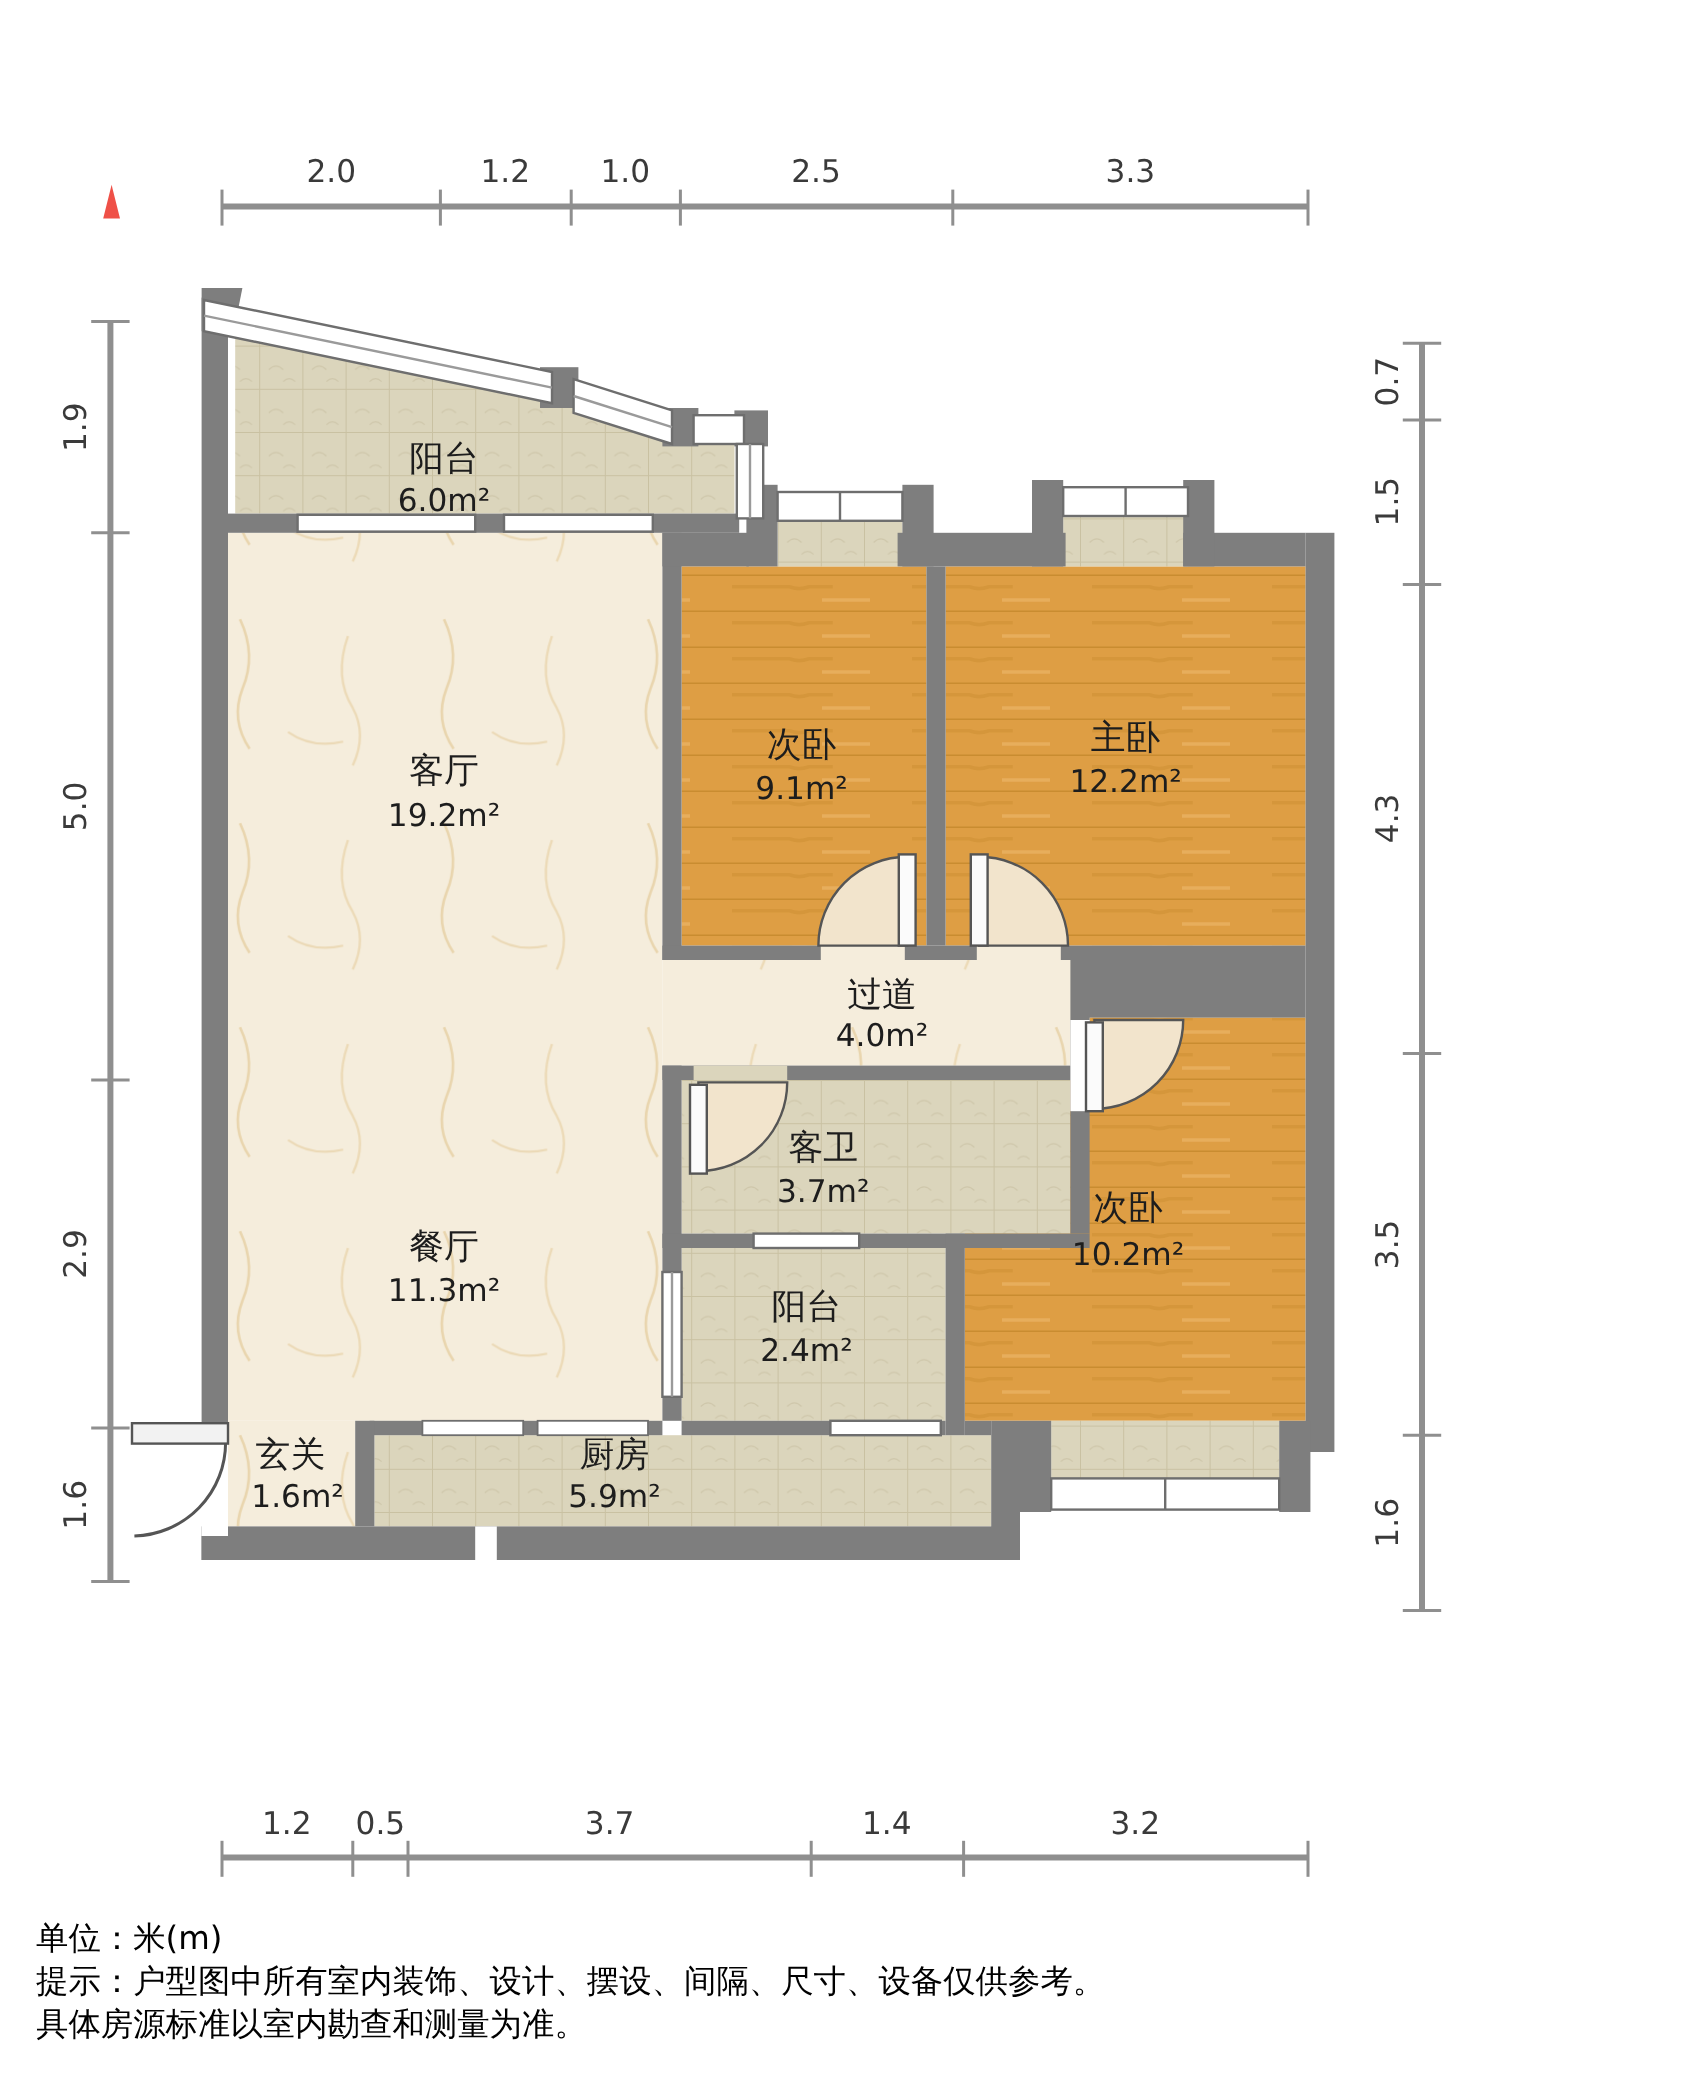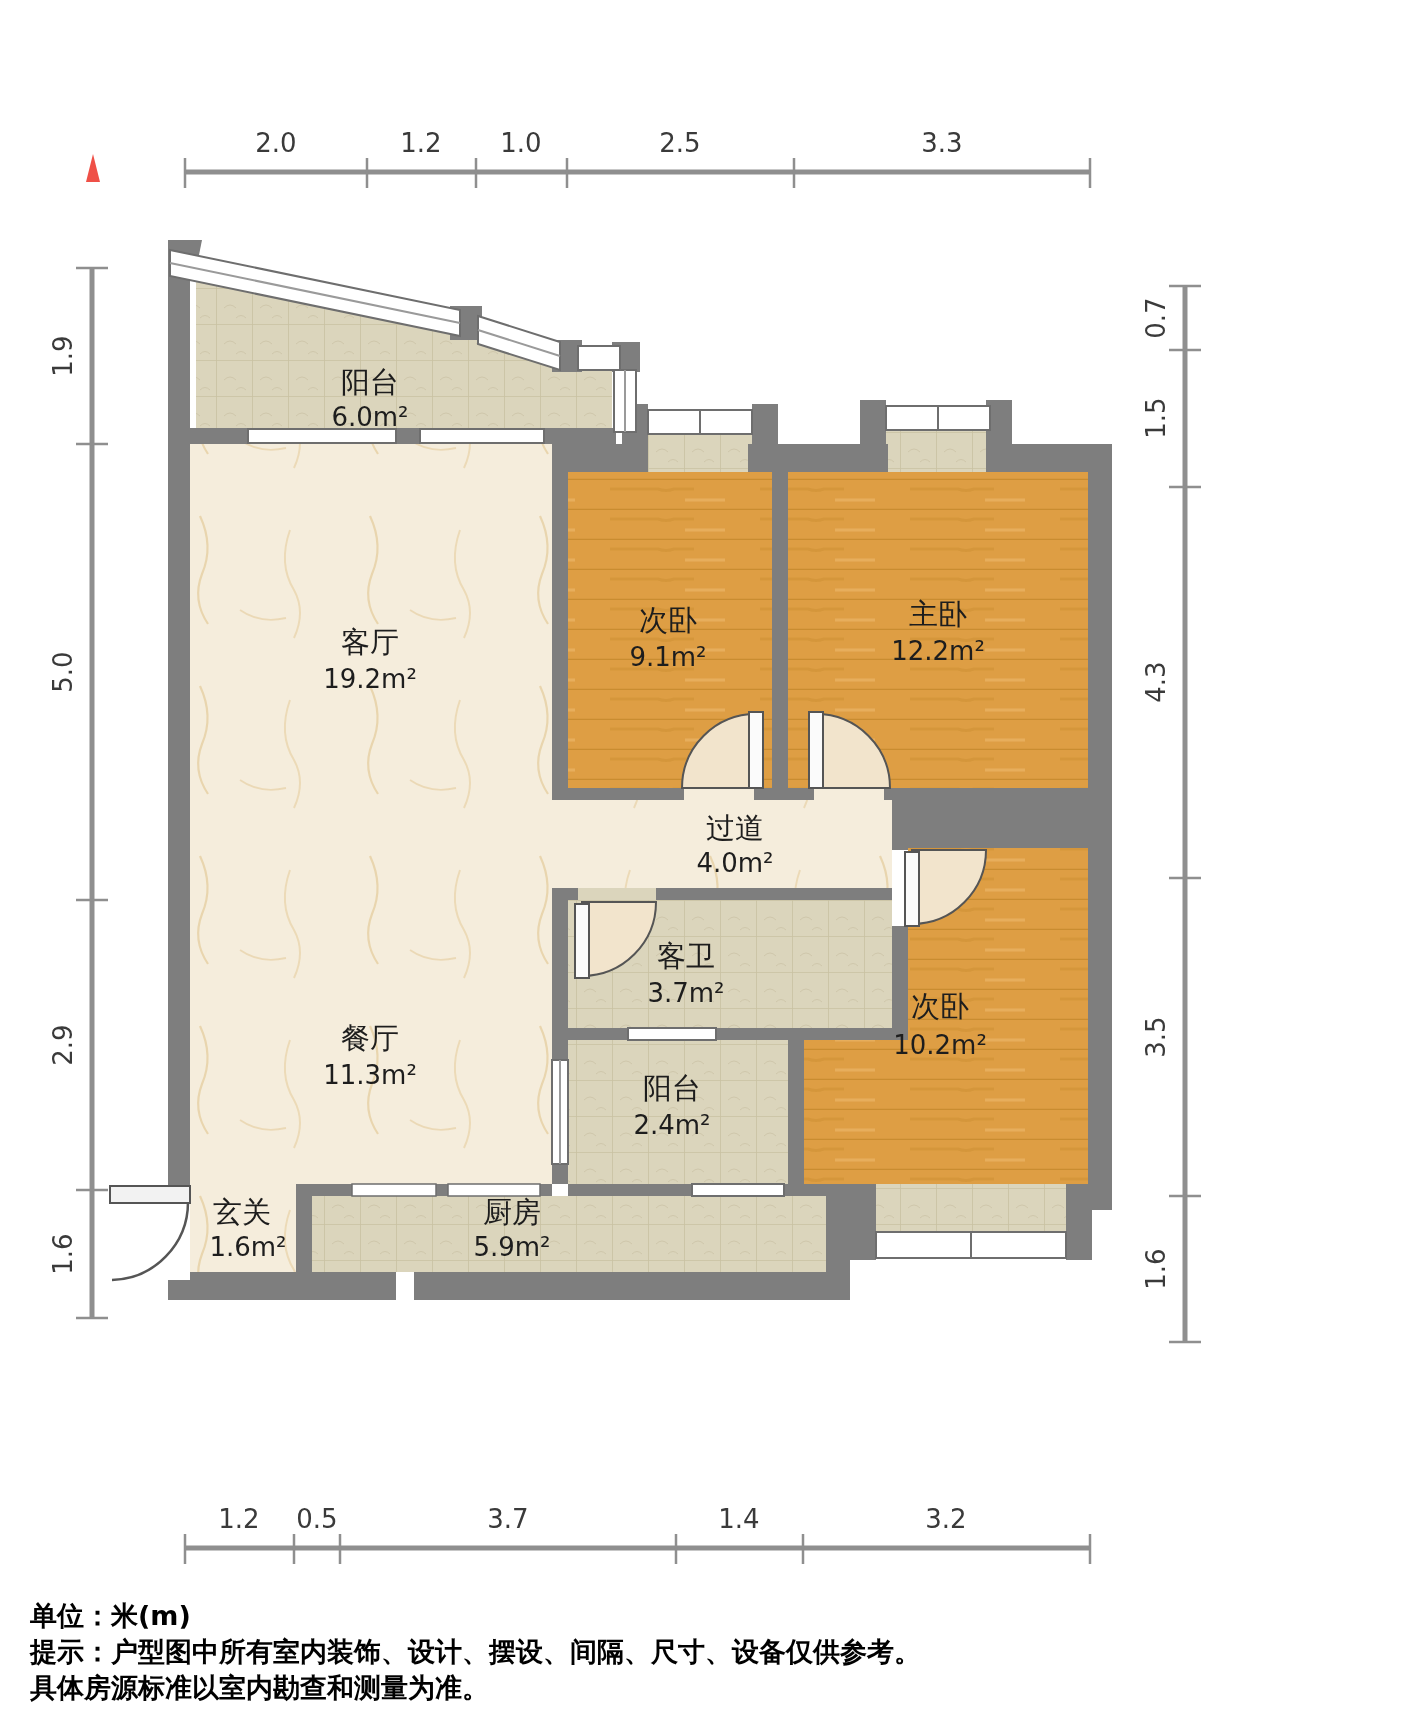--- a/index.html
+++ b/index.html
@@ -2,21 +2,21 @@
 <html><head>
 <meta charset="utf-8">
 <style>
   html,body{margin:0;padding:0;background:#ffffff;}
   body{width:1404px;height:1730px;position:relative;font-family:"DejaVu Sans","Liberation Sans",sans-serif;}
   #plan-wrap{position:absolute;left:0;top:0;width:1404px;height:1730px;}
   svg text{font-family:"DejaVu Sans","Liberation Sans",sans-serif;}
   .room-name{font-size:29px;fill:#1d1d1d;}
   .room-area{font-size:26px;fill:#1d1d1d;}
   .dim-label{font-size:26px;fill:#3a3a3a;}
-  .footer{position:absolute;left:30px;color:#000;font-weight:bold;font-size:27px;line-height:1.32;white-space:nowrap;}
+  .footer{position:absolute;left:30px;color:#000;font-weight:normal;font-size:27px;line-height:1.32;white-space:nowrap;}
   #footer-line1{top:1598px;}
   #footer-line2{top:1634px;}
   #footer-line3{top:1670px;}
 </style>
 </head>
 <body>
 
 <div id="plan-wrap">
 <svg width="1404" height="1730" viewBox="0 0 1404 1730">
   <defs>

